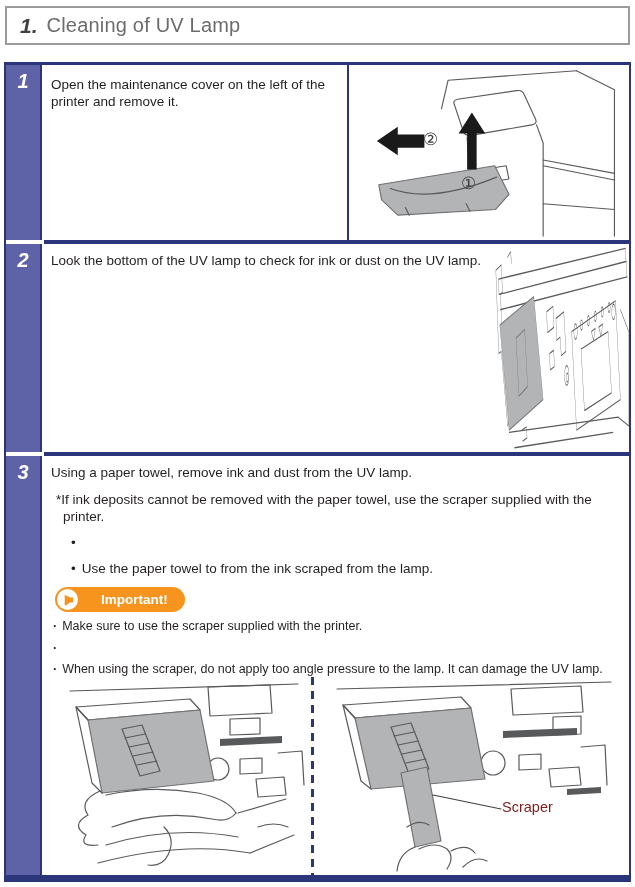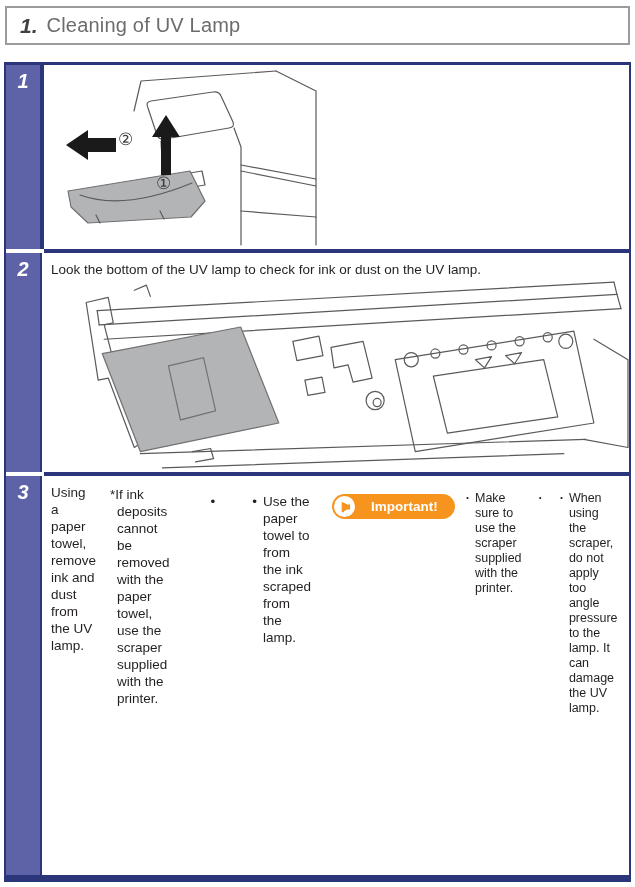--- a/index.html
+++ b/index.html
@@ -44,71 +44,74 @@
   .row-1 .text-cell { flex: 1; padding: 11px 4px 0 9px; }
   .vdiv { width: 2px; flex: 0 0 2px; background: #2b3579; }
   .illo-1 { width: 280px; flex: 0 0 280px; position: relative; }
   .illo-1 svg { position: absolute; inset: 0; width: 100%; height: 100%; }
   .callout { position: absolute; font-size: 17px; line-height: 17px; color: #3c3c3e; }
   .callout-1 { left: 112px; top: 110px; }
   .callout-2 { left: 74px; top: 66px; }
 
   
   .row-2 { height: 219px; }
-  .row-2 .content { flex: 1; display: flex; flex-direction: column; min-width: 0; }
+  .row-2 .content { flex: 1; display: flex; flex-direction: row; min-width: 0; }
   .row-2 .text-line { padding: 8px 4px 0 9px; }
   .row-2 svg { flex: 1; width: 100%; height: 100%; }
 
   
   .row-3 { flex: 1; }
-  .row-3 .content { flex: 1; display: flex; flex-direction: row; min-width: 0; padding-top: 8px; }
+  .row-3 .content { flex: 1; display: flex; flex-direction: column; min-width: 0; padding-top: 8px; }
   .p-main { padding-left: 9px; }
-  .p-note { padding-left: 21px; padding-right: 12px; text-indent: -7px; margin-top: 2px; }
+  .p-note { padding-left: 21px; padding-right: 12px; text-indent: -7px; margin-top: 10px; }
   .bullet-line { display: flex; gap: 6px; padding-left: 29px; padding-right: 8px; margin-top: 9px; }
   .imp-badge {
-    display: inline-flex; align-items: center; gap: 16px; align-self: flex-start;
+    display: inline-flex; align-items: center; gap: 23px; align-self: flex-start;
     margin: 10px 0 0 13px; height: 25px; padding: 0 17px 0 2px;
     background: #f7941e; border-radius: 13px;
   }
   .imp-circle {
     width: 21px; height: 21px; border-radius: 50%; background: #fff;
     display: flex; align-items: center; justify-content: center;
   }
   .imp-label { color: #fff; font-weight: bold; font-size: 13.5px; padding-bottom: 1px; }
   .imp-item { display: flex; gap: 5px; padding-left: 11px; padding-right: 6px; margin-top: 7px; font-size: 12.5px; line-height: 15px; }
   .imp-item .dot { font-weight: bold; line-height: 14px; }
 
   .illos { margin-top: auto; height: 198px; display: flex; }
   .panel { position: relative; }
   .panel svg { position: absolute; inset: 0; width: 100%; height: 100%; }
   .panel-left { width: 269px; flex: 0 0 269px; }
   .dash-div {
     width: 3px; flex: 0 0 3px;
     background: repeating-linear-gradient(180deg, #2b3579 0 8px, transparent 8px 14px);
   }
   .panel-right { flex: 1; }
-  .scraper-label { position: absolute; left: 188px; top: 122px; font-size: 14.5px; color: #8b5cf6; }
+  .scraper-label { position: absolute; left: 188px; top: 122px; font-size: 14.5px; color: #7f1d1d; }
 
   .linework { stroke: #595a5c; stroke-width: 1.2; fill: none; stroke-linecap: round; stroke-linejoin: round; }
   .grayfill { fill: #b3b4b6; stroke: #717174; stroke-width: 1.2; stroke-linejoin: round; }
   .darkfill { fill: #58595b; stroke: none; }
   .blackfill { fill: #1a1a1a; stroke: none; }
 </style>
 </head>
 <body>
 
 <div class="header-box">
   <span class="header-num">1.</span>
   <span class="header-title">Cleaning of UV Lamp</span>
 </div>
 
 <div class="manual">
 
   <div class="row row-1">
     <div class="num-strip">1</div>
+    <div class="text-cell">
+      <p class="txt">Open the maintenance cover on the left of the printer and remove it.</p>
+    </div>
     <div class="vdiv"></div>
     <div class="illo-1">
       <svg viewBox="0 0 280 184" preserveAspectRatio="xMidYMid meet">
         <g class="linework">
           <path d="M90,46 L97,16 L232,6"></path>
           <path d="M232,6 L272,26 L272,180"></path>
           <path d="M104,43 Q101,37 107,36 L169,27 Q175,26 177,31 L189,57 Q191,62 185,63 L121,74 Q115,75 113,70 Z"></path>
           <path d="M117,76 L119,112"></path>
           <path d="M190,63 L197,82 L197,180"></path>
           <path d="M197,100 L272,114"></path>

